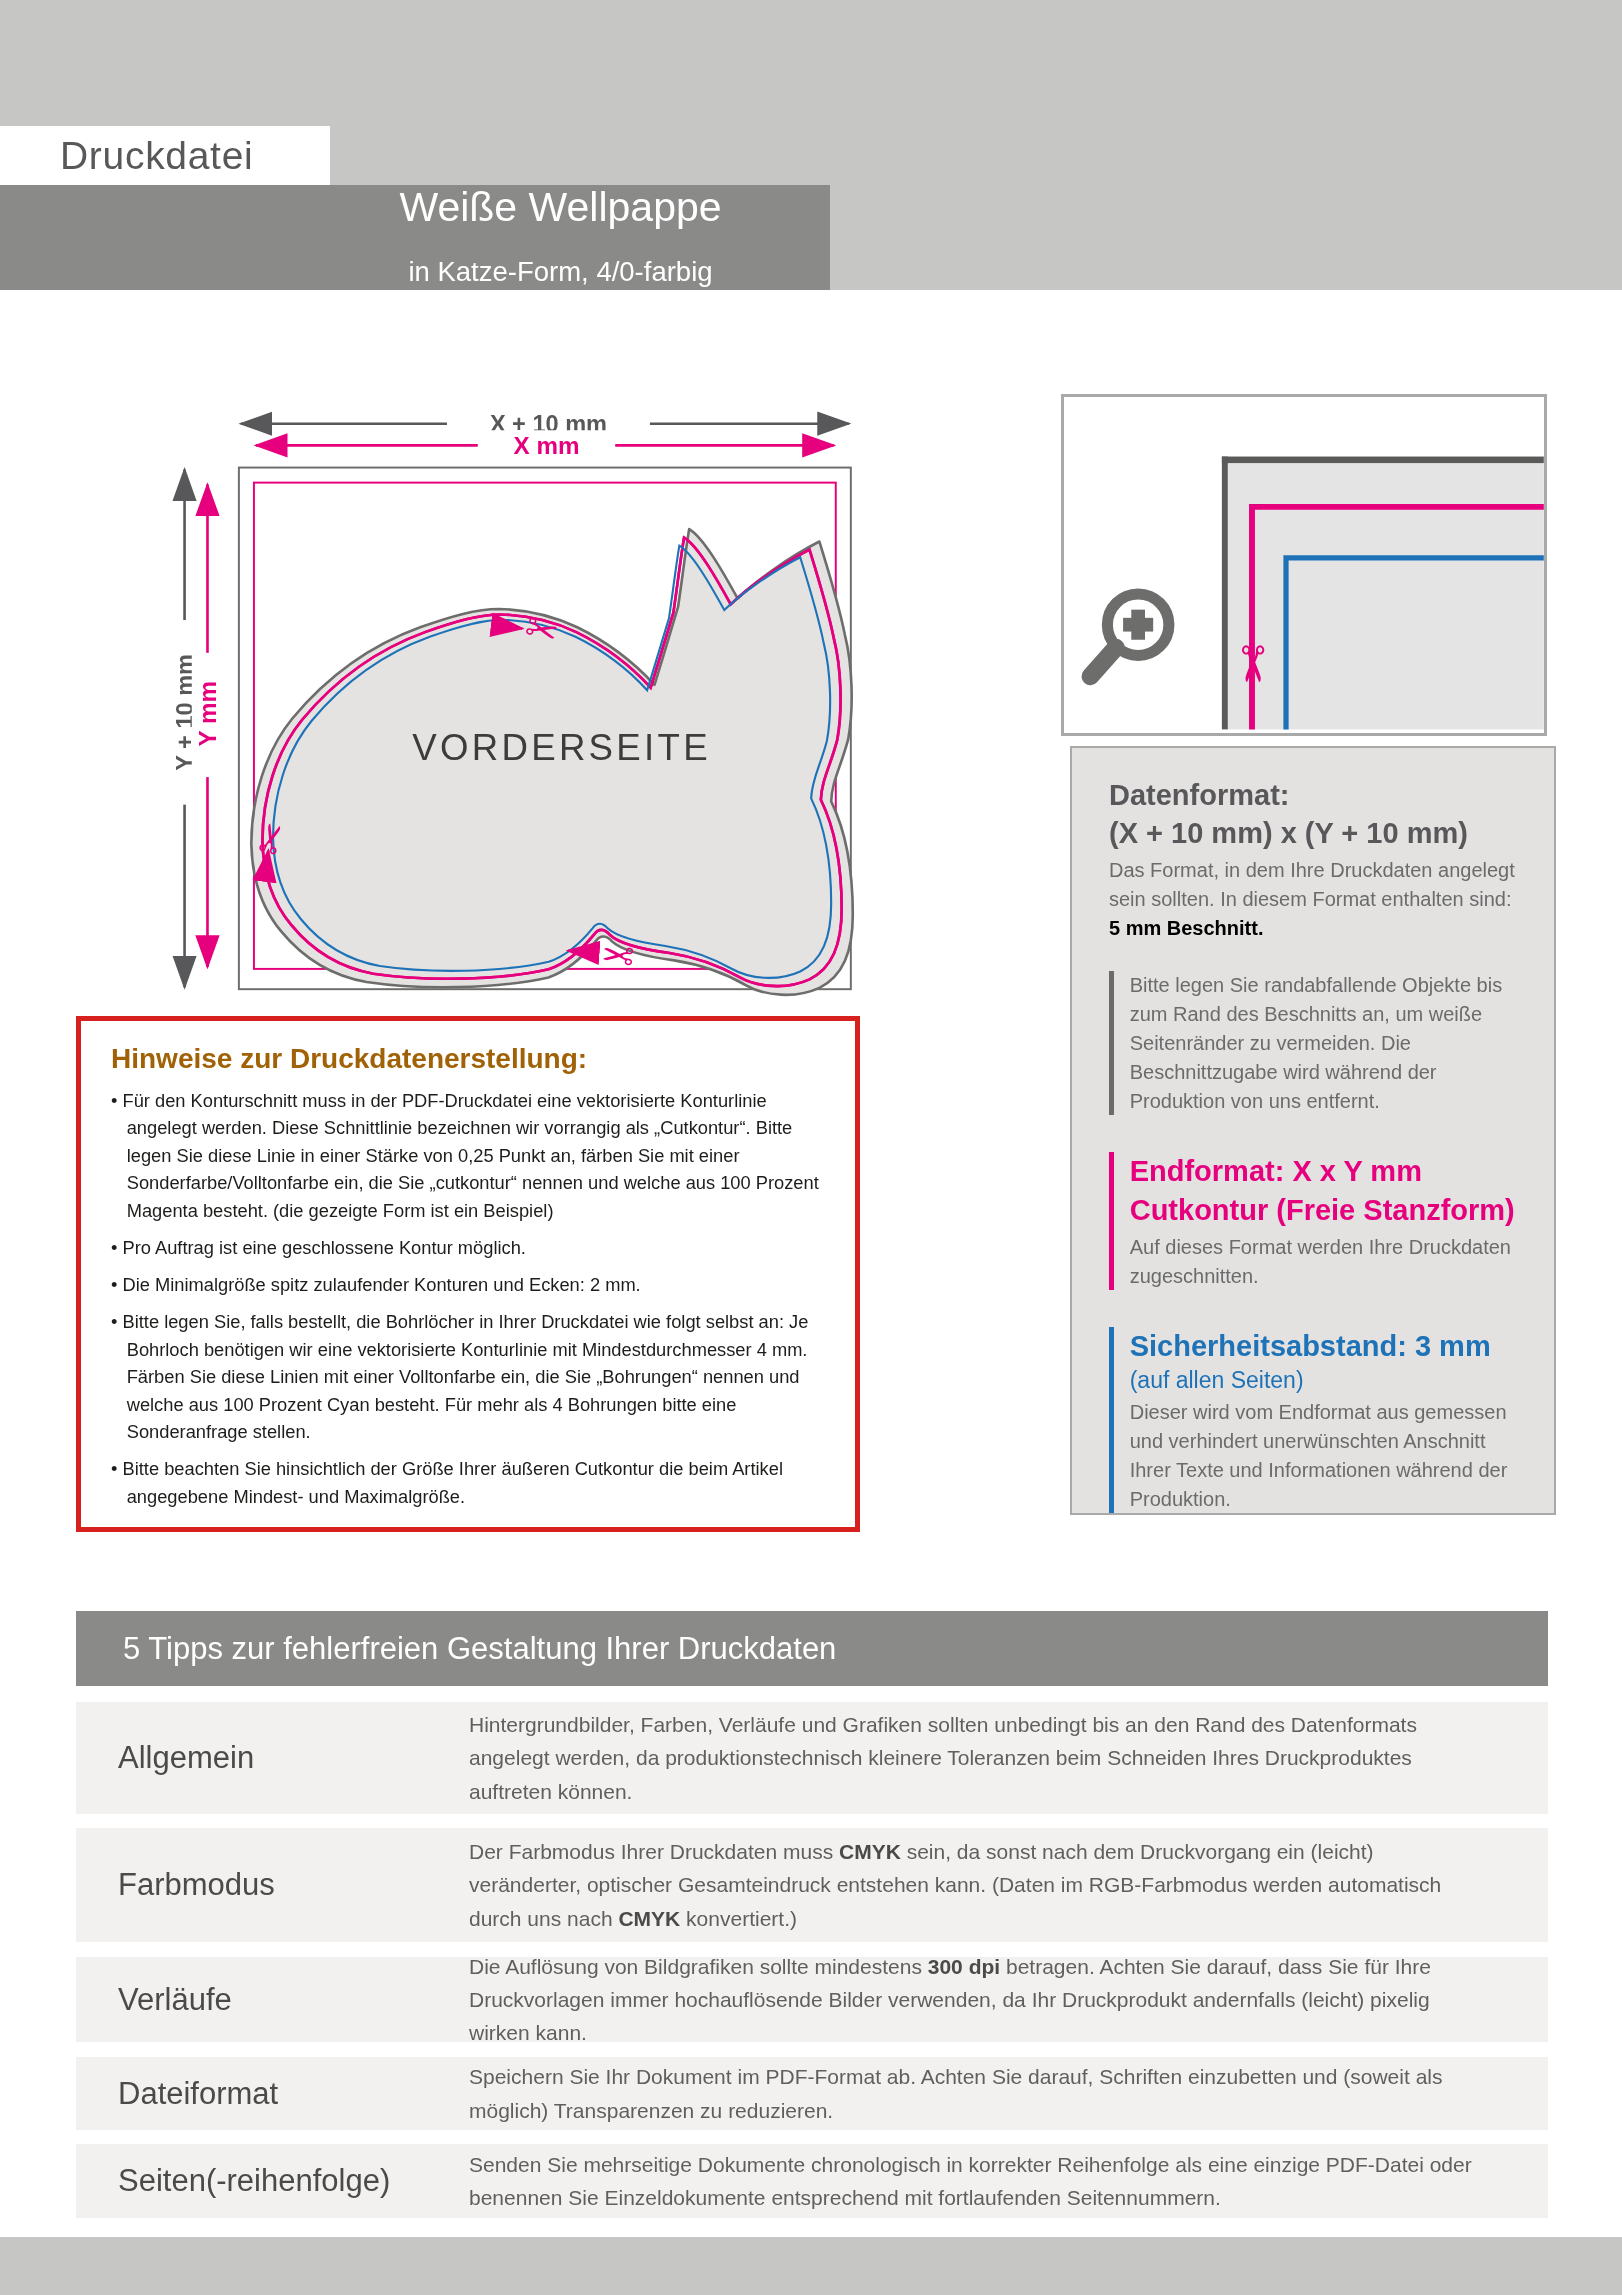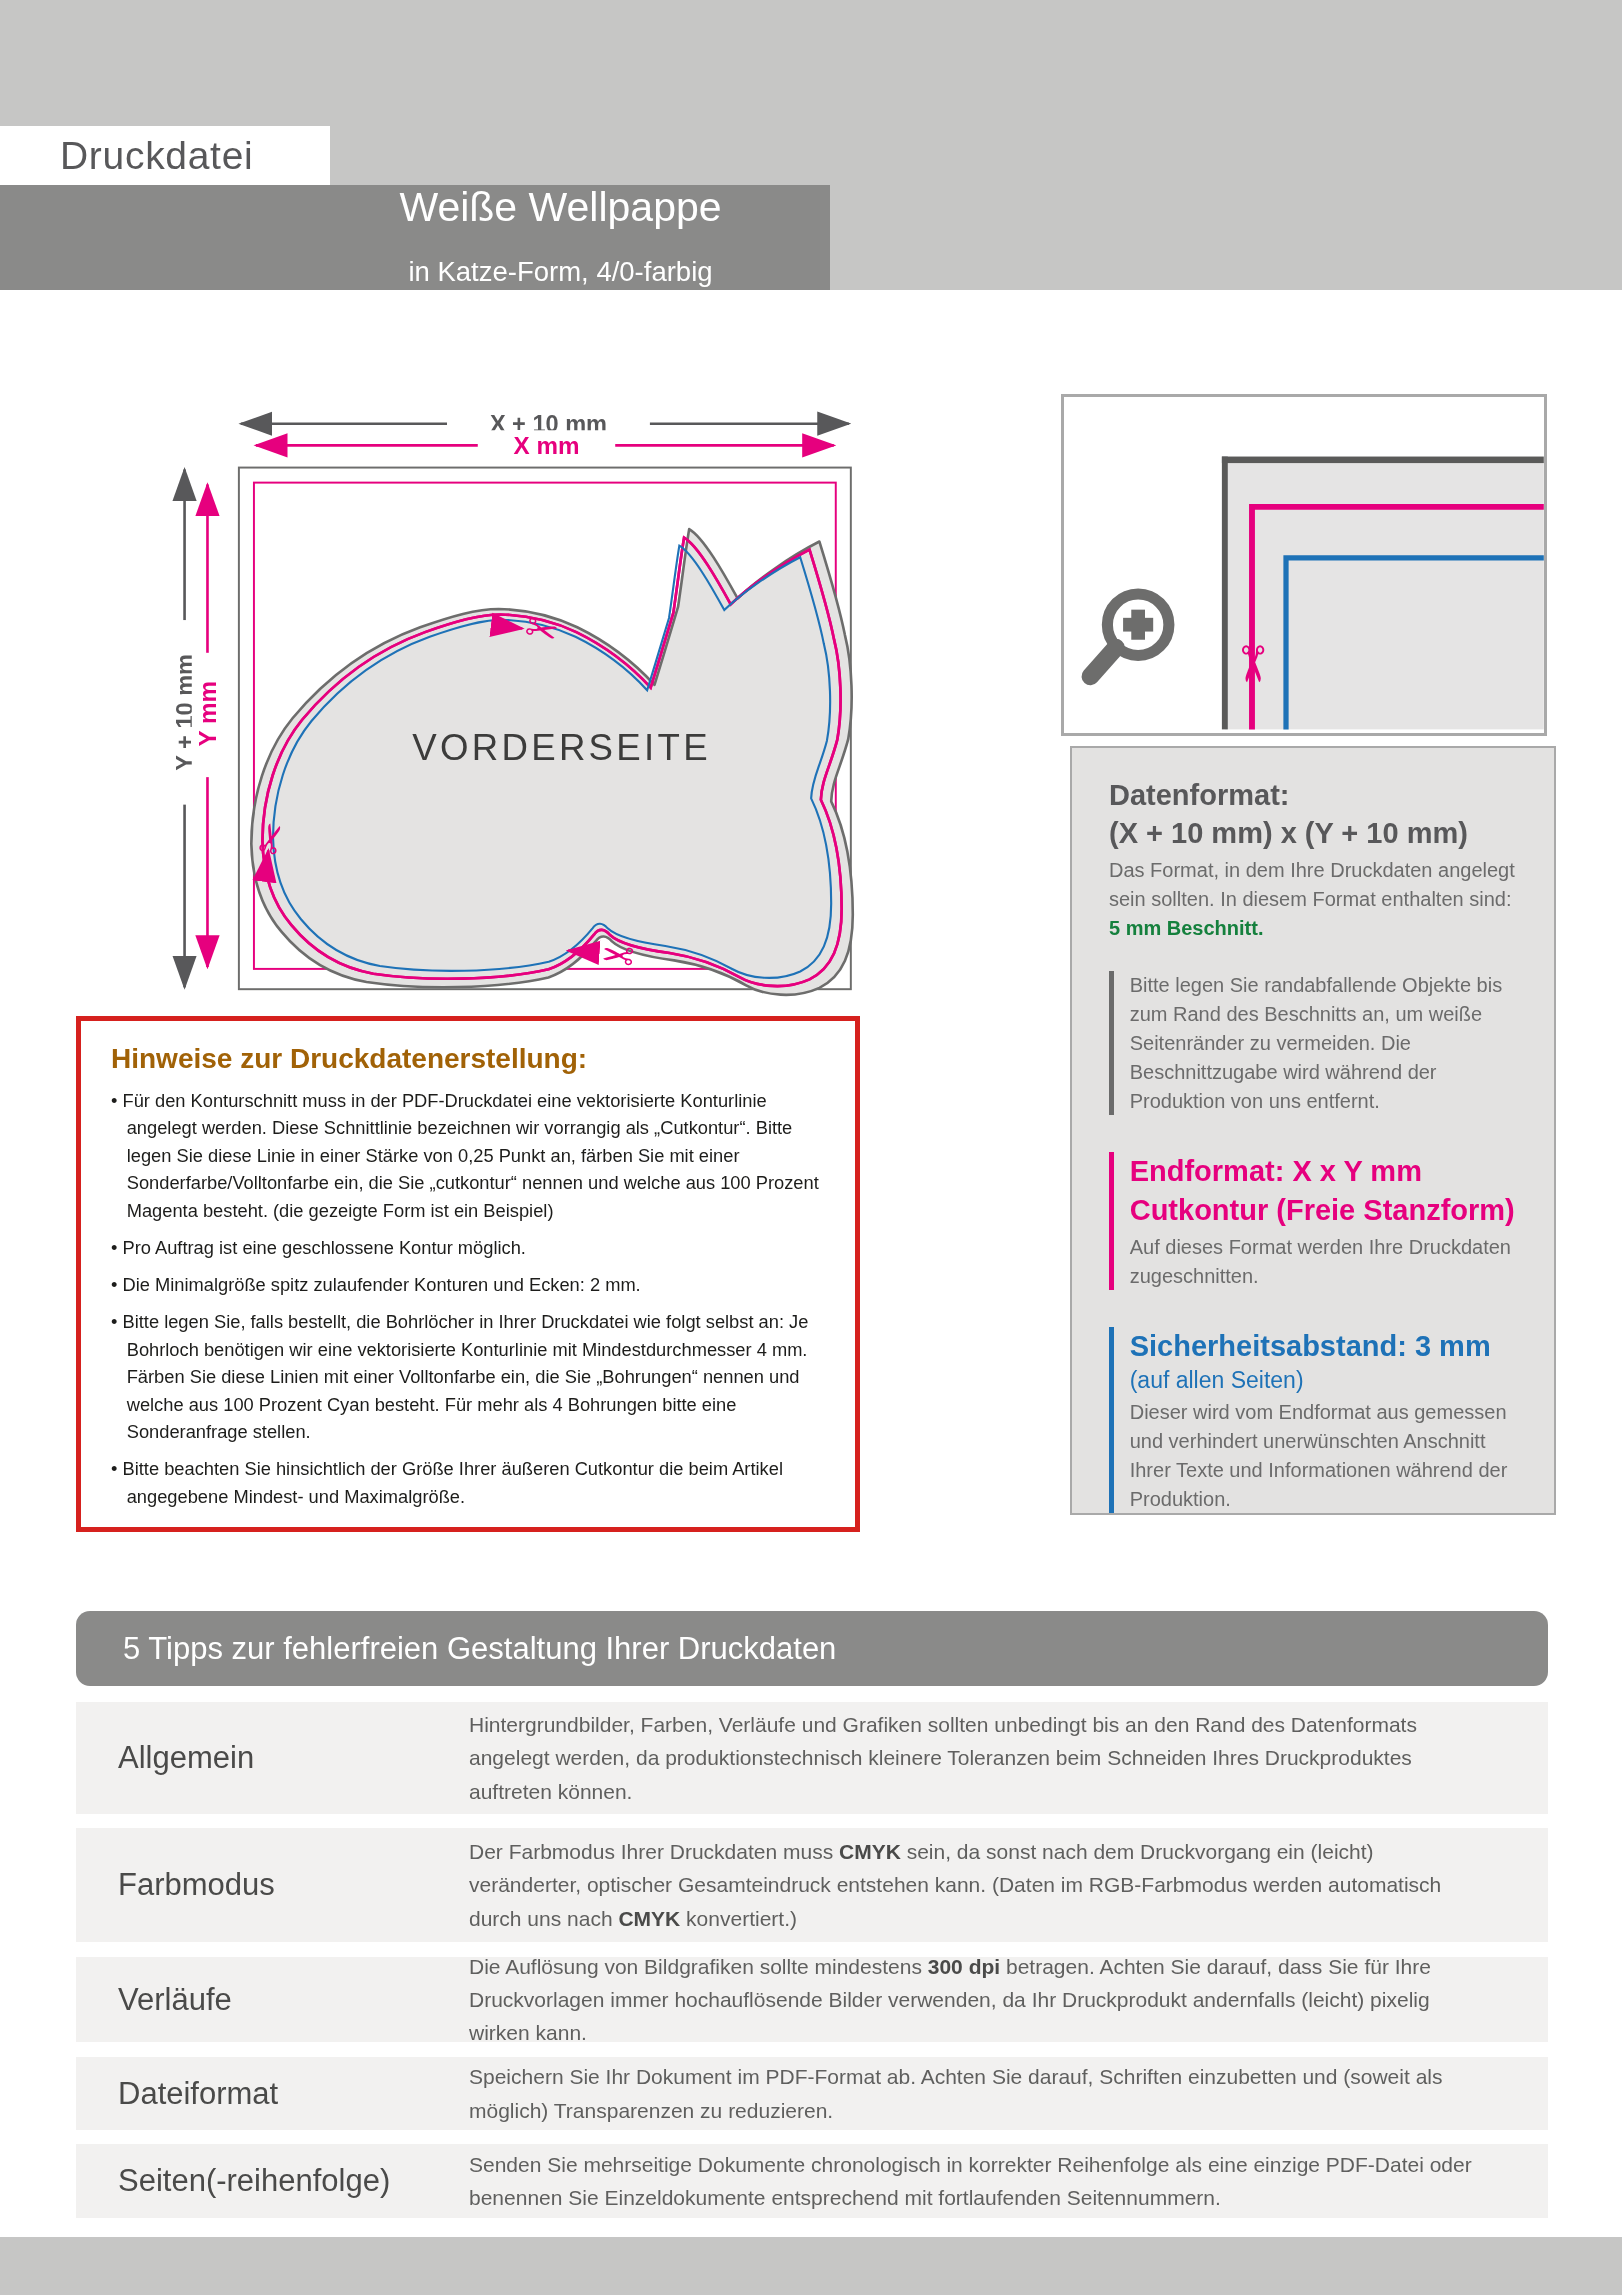--- a/index.html
+++ b/index.html
@@ -27,39 +27,39 @@
 
   
   .mag-box{left:1061px;top:394px;width:486px;height:342px;background:#fff;
       border:3.3px solid #a9a9a9;box-sizing:border-box;overflow:hidden;}
 
   
   .info-panel{left:1061px;top:746px;width:486px;height:769px;background:#e3e2e1;
       border:2px solid #a9a9a9;box-sizing:border-box;padding:27.5px 29px 0 37px;margin-left:9px;}
   .info-panel h3{margin:0;font-size:29px;line-height:1.32;color:#58585a;}
   .info-panel p{margin:3.9px 0 0 0;font-size:20px;line-height:1.44;color:#6b6b6b;}
-  .info-panel b{color:#15803d;}
+  .info-panel b{color:#000000;}
   .note-bar{margin-top:29px;border-left:5.2px solid #6b6b6b;padding-left:15.7px;}
   .cut-bar{margin-top:37px;border-left:5.2px solid #e6007e;padding-left:15.7px;}
   .cut-bar h3{color:#e6007e;}
   .safe-bar{margin-top:37px;border-left:5.2px solid #1e72b7;padding-left:15.7px;}
   .safe-bar h3{color:#1e72b7;}
   .safe-sub{font-size:23px;color:#1e72b7;line-height:1.25;}
 
   
   .red-box{left:76px;top:1016px;width:784px;height:516px;background:#fff;
       border:5.2px solid #d6211e;box-sizing:border-box;padding:22px 29px 0 30px;color:#1d1d1b;}
   .red-box h3{margin:0 0 11.8px 0;font-size:28px;color:#a16207;}
   .red-box ul{margin:0;padding:0;list-style:none;}
   .red-box li{font-size:18.3px;line-height:1.5;margin-bottom:9.8px;padding-left:15.7px;text-indent:-15.7px;}
   .red-box li::before{content:"\2022\00a0";}
 
   
   .tips-bar{left:76px;top:1611px;width:1472px;height:75px;background:#8a8a89;
-      display:flex;align-items:center;border-radius:14px;}
+      display:flex;align-items:center;}
   .tips-bar span{padding-left:47px;font-size:31px;color:#ffffff;}
   .tip-row{left:76px;width:1472px;background:#f2f1f0;display:flex;align-items:center;}
   .tip-label{width:393px;box-sizing:border-box;padding-left:42px;font-size:31px;color:#4a4a49;}
   .tip-body{flex:1;max-width:1021px;padding-right:37px;font-size:21px;line-height:1.58;color:#5f5f5e;}
   .tip-body b{color:#4a4a49;}
   .row1{top:1702px;height:112px;}
   .row2{top:1828px;height:114px;}
   .row3{top:1957px;height:85px;}
   .row4{top:2057px;height:73px;}
   .row5{top:2144px;height:74px;}

